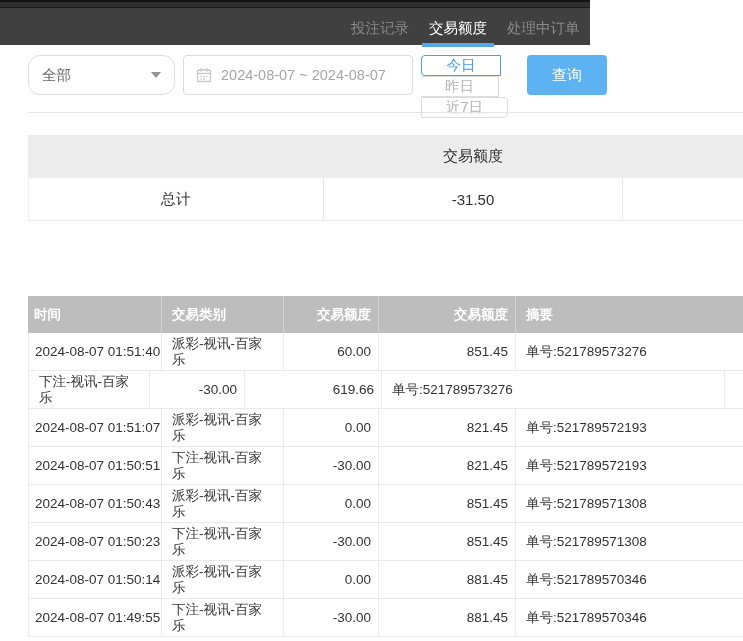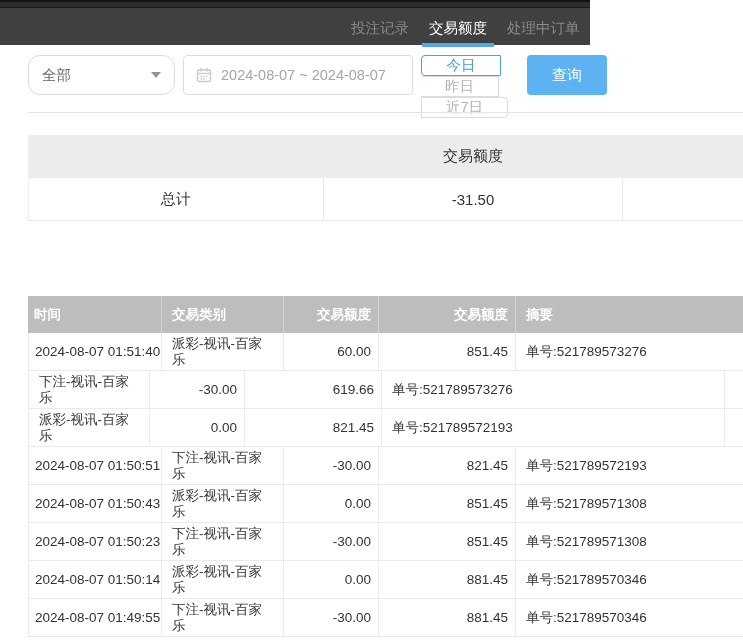--- a/index.html
+++ b/index.html
@@ -184,20 +184,21 @@
         <div class="cell c3">851.45</div>
         <div class="cell c4">单号:521789573276</div>
       </div>
       <div class="t-row">
         <div class="cell c1">下注-视讯-百家乐</div>
         <div class="cell c2">-30.00</div>
         <div class="cell c3">619.66</div>
         <div class="cell c4">单号:521789573276</div>
       </div>
       <div class="t-row">
+        <div class="cell c0">2024-08-07 01:51:07</div>
         <div class="cell c1">派彩-视讯-百家乐</div>
         <div class="cell c2">0.00</div>
         <div class="cell c3">821.45</div>
         <div class="cell c4">单号:521789572193</div>
       </div>
       <div class="t-row">
         <div class="cell c0">2024-08-07 01:50:51</div>
         <div class="cell c1">下注-视讯-百家乐</div>
         <div class="cell c2">-30.00</div>
         <div class="cell c3">821.45</div>

